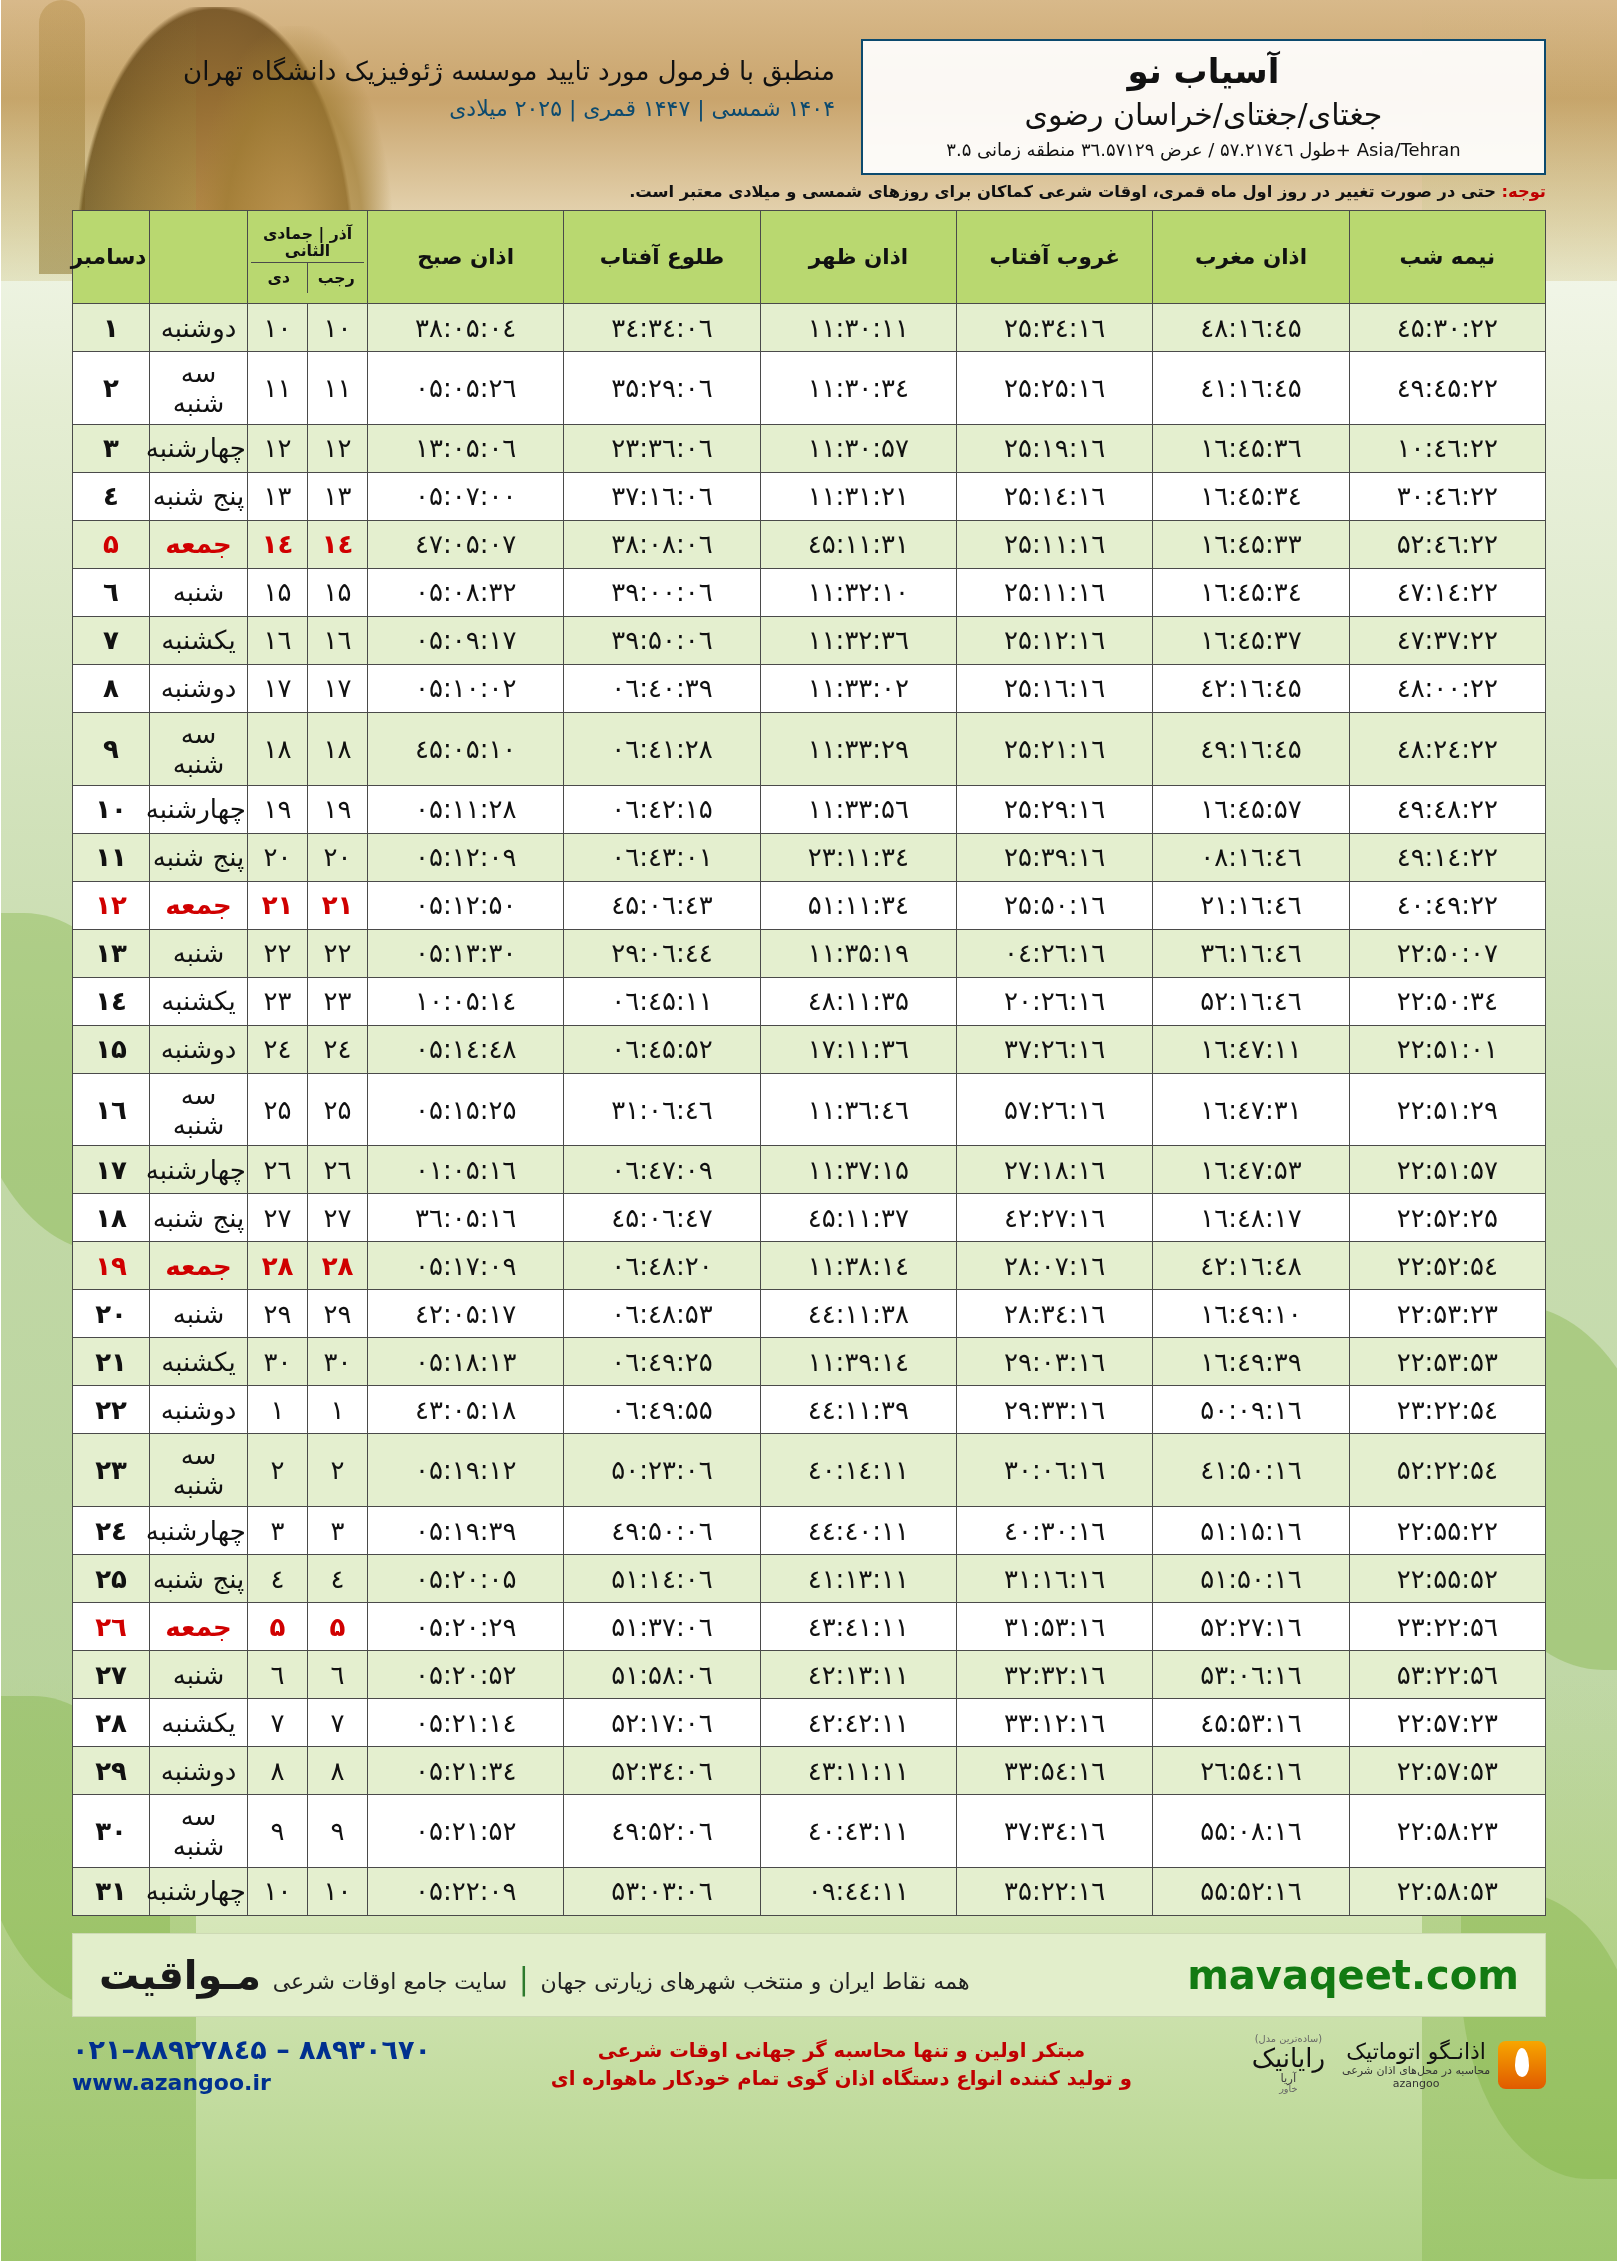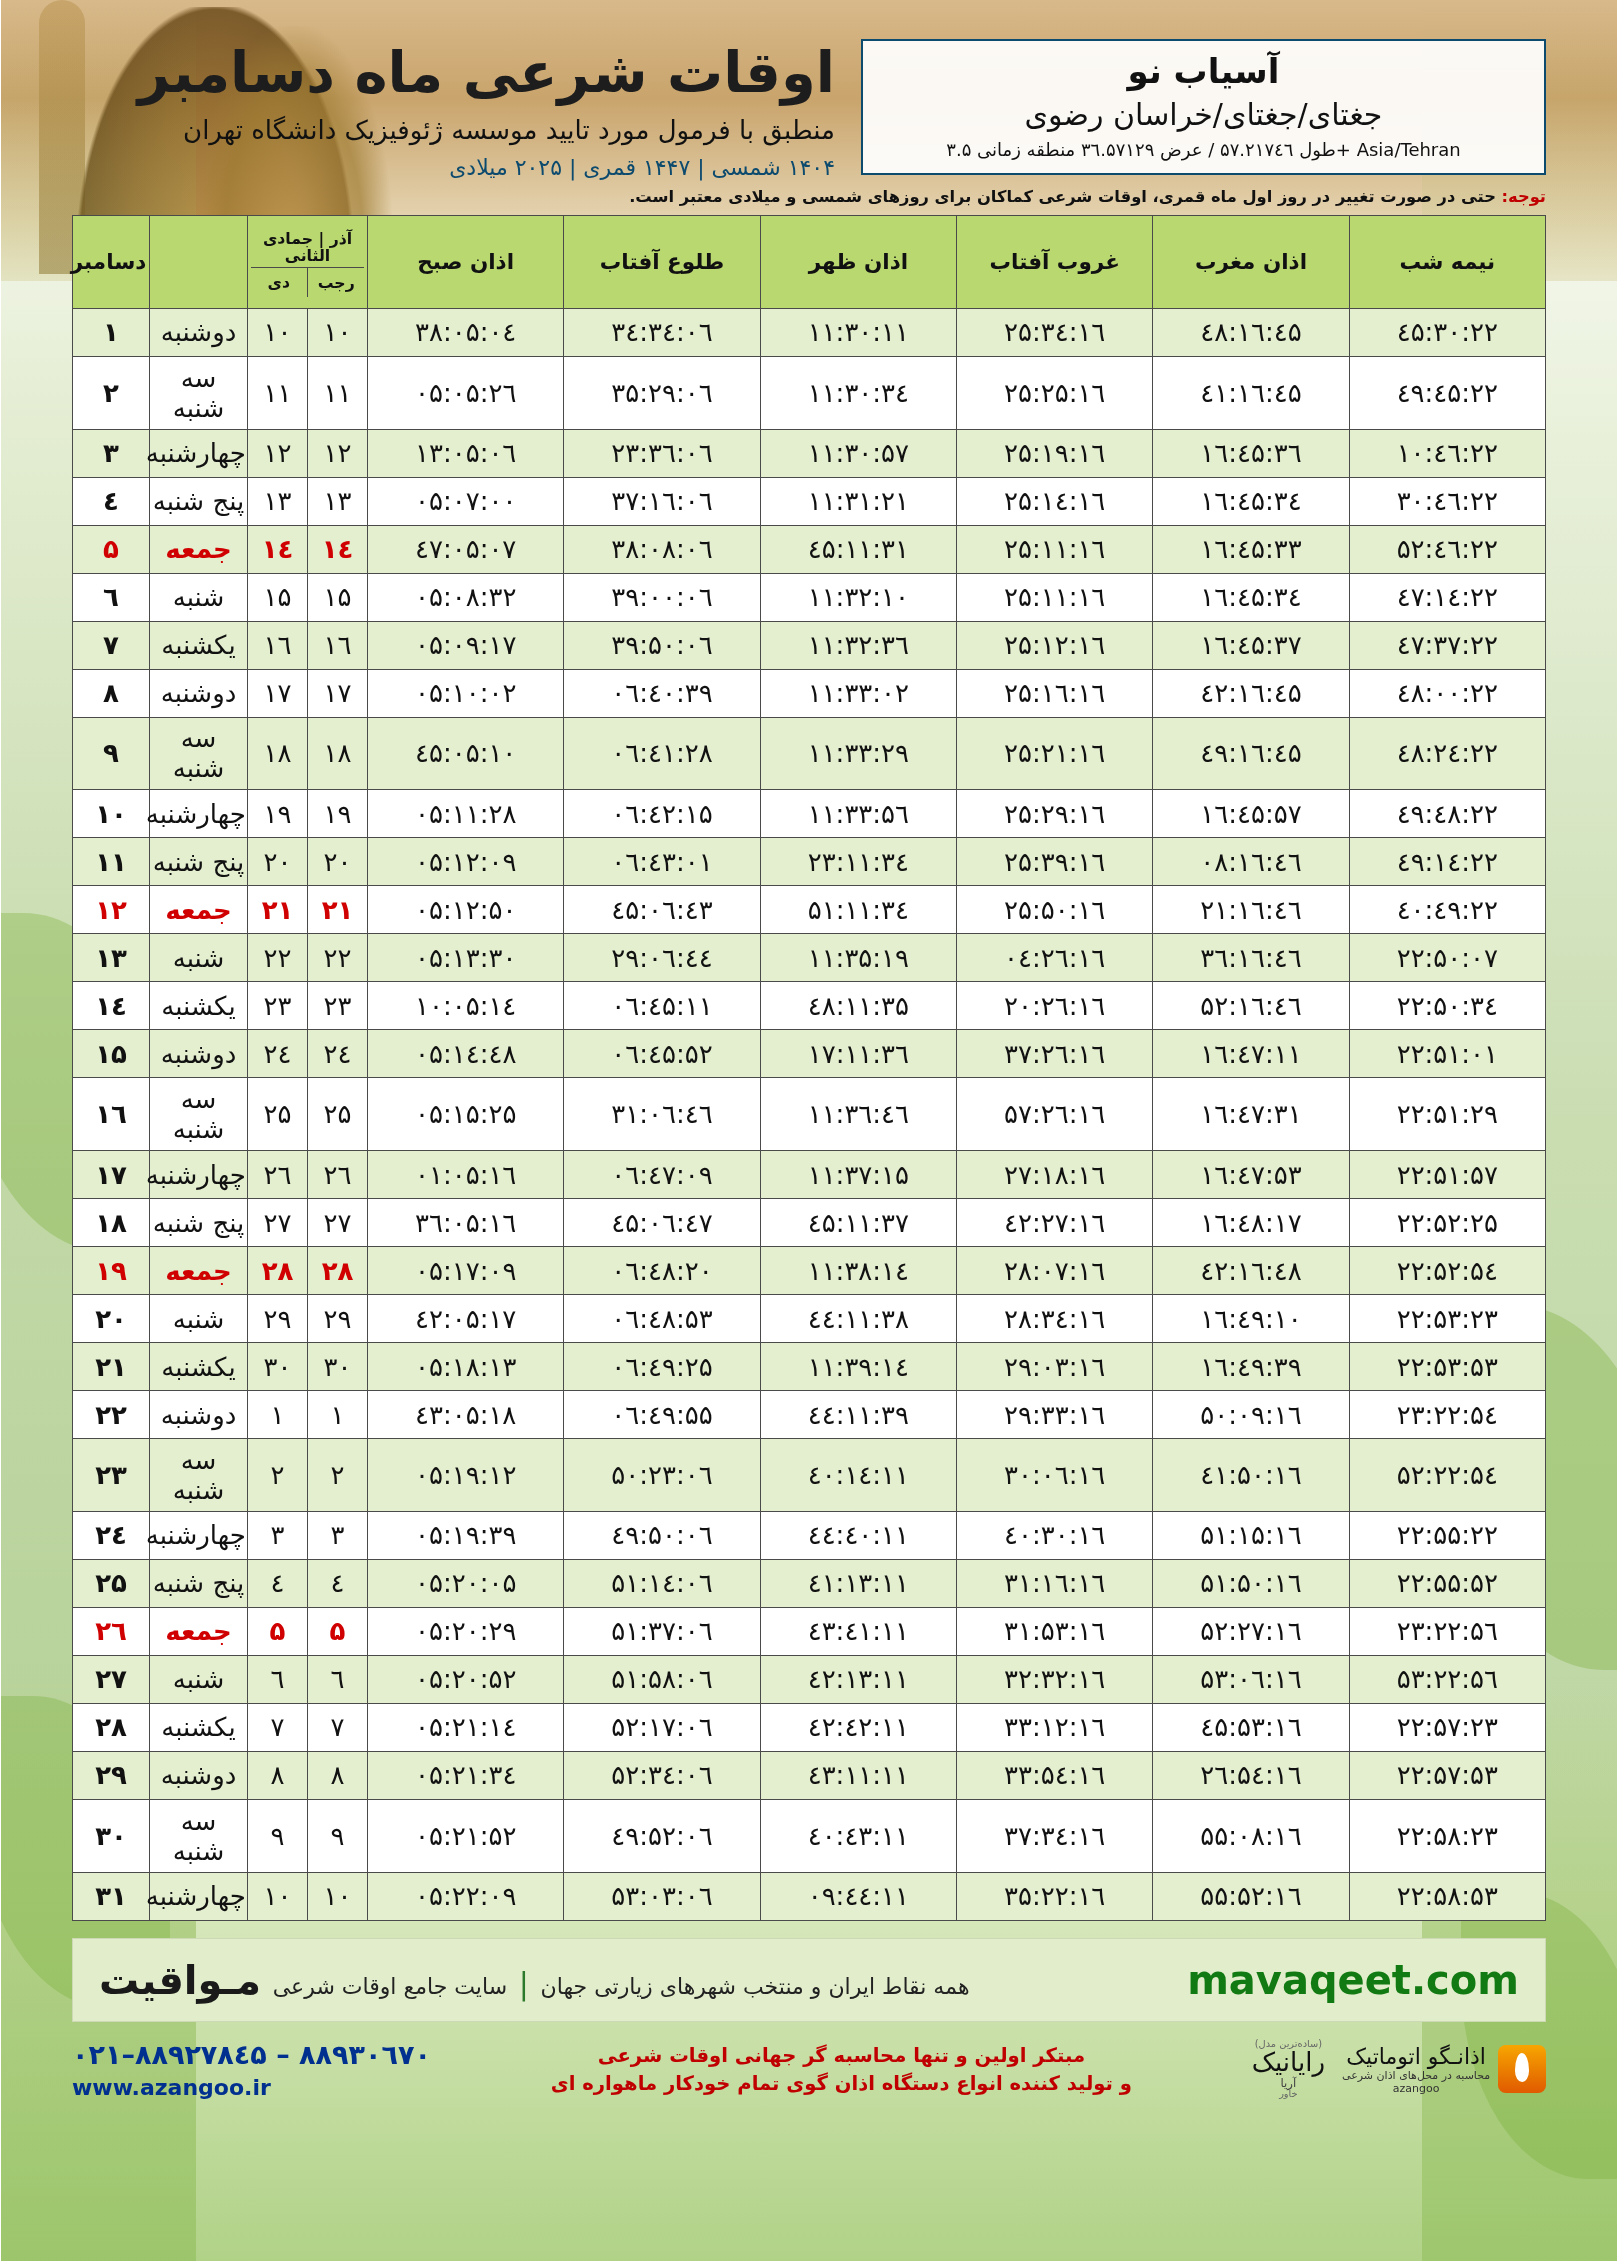--- a/index.html
+++ b/index.html
@@ -193,21 +193,20 @@
 
 <div class="page">
 
   <div class="header">
     <div class="loc-box">
       <div class="loc-name">آسیاب نو</div>
       <div class="loc-prov">جغتای/جغتای/خراسان رضوی</div>
       <div class="loc-coord">طول ۵۷.۲۱۷٤٦ / عرض ۳٦.۵۷۱۲۹ منطقه زمانی ۳.۵+ Asia/Tehran</div>
     </div>
     <div class="title-block">
-      <div class="title-main">اوقات شرعی ماه دسامبر</div>
       <div class="title-sub">منطبق با فرمول مورد تایید موسسه ژئوفیزیک دانشگاه تهران</div>
       <div class="title-years">۱۴۰۴ شمسی | ۱۴۴۷ قمری | ۲۰۲۵ میلادی</div>
     </div>
   </div>
 
   <div class="note">
     <span class="note-red">توجه:</span>
     <span>حتی در صورت تغییر در روز اول ماه قمری، اوقات شرعی کماکان برای روزهای شمسی و میلادی معتبر است.</span>
   </div>
 

